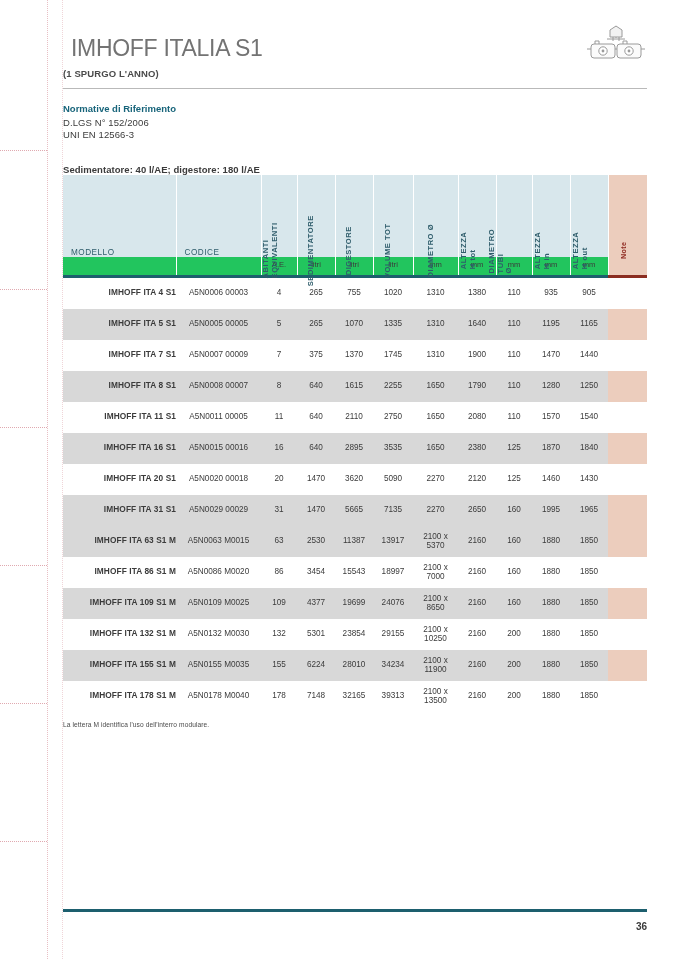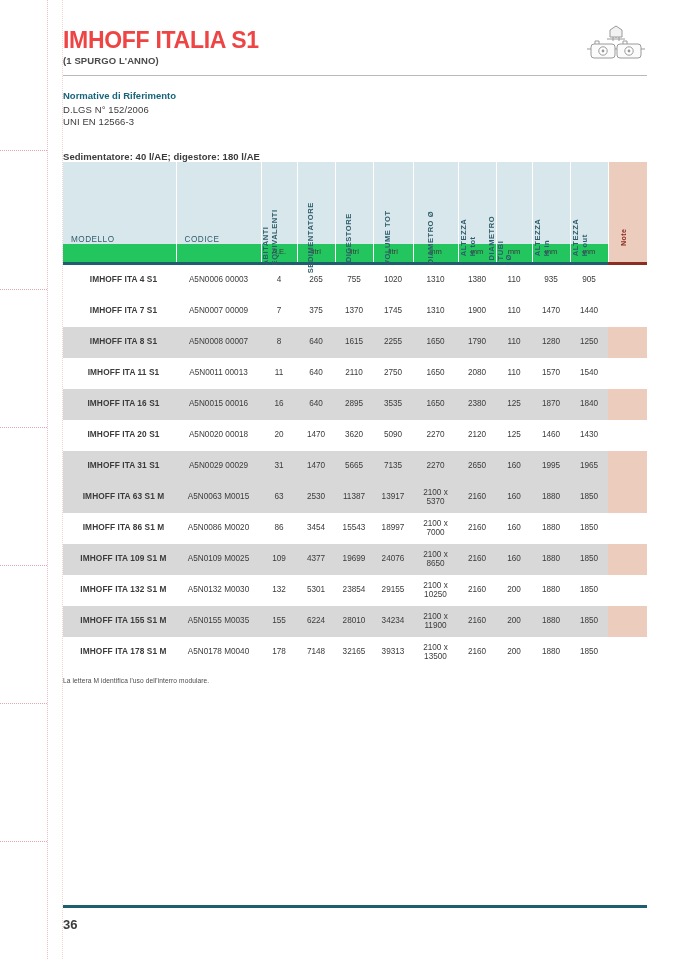--- a/index.html
+++ b/index.html
@@ -50,25 +50,25 @@
     height: 959px;
   }
 
   
   .doc-header {
     position: relative;
     padding-top: 28px;
   }
   .title {
     font-size: 23px;
-    font-weight: bold;
-    color: #ef4444;
+    font-weight: normal;
+    color: #737373;
     letter-spacing: -0.3px;
     line-height: 1.05;
-    margin: 0;
+    margin: 8px;
   }
   .subtitle {
     font-size: 9.5px;
     font-weight: bold;
     color: #4a4a4a;
     margin: 3px 0 0 0;
     letter-spacing: 0.1px;
   }
   .header-rule {
     margin-top: 9px;
@@ -198,21 +198,21 @@
   
   table.spec tbody td {
     height: 31px;
     text-align: center;
     font-size: 8.2px;
     color: #3b3b3b;
     padding: 0;
     line-height: 1.18;
   }
   table.spec tbody td.model {
-    text-align: center;
+    text-align: right;
     padding-left: 8px;
     font-weight: bold;
     font-size: 8.3px;
     letter-spacing: 0.1px;
   }
   table.spec tbody tr.alt td {
     background: #d8d8d8;
   }
   table.spec tbody tr.alt td.note-cell {
     background: #eccdbd;
@@ -234,22 +234,22 @@
     left: 0;
     bottom: 27px;
     width: 584px;
   }
   .footer-rule {
     height: 3px;
     background: #1d5f6e;
   }
   .page-num {
     margin-top: 9px;
-    text-align: left;
-    font-size: 13px;
+    text-align: right;
+    font-size: 10px;
     font-weight: bold;
     color: #3b3b3b;
   }
 </style>
 </head>
 <body>
 
 <div class="crop-vline"></div>
 <div class="crop-vline2"></div>
 <div class="crop-hline" style="top:150px"></div>
@@ -376,20 +376,34 @@
             <td>265</td>
             <td>755</td>
             <td>1020</td>
             <td>1310</td>
             <td>1380</td>
             <td>110</td>
             <td>935</td>
             <td>905</td>
             <td class="note-cell"></td>
           </tr>
+          <tr class="alt">
+            <td class="model">IMHOFF ITA 5 S1</td>
+            <td>A5N0005 00005</td>
+            <td>5</td>
+            <td>265</td>
+            <td>1070</td>
+            <td>1335</td>
+            <td>1310</td>
+            <td>1640</td>
+            <td>110</td>
+            <td>1195</td>
+            <td>1165</td>
+            <td class="note-cell"></td>
+          </tr>
           <tr>
             <td class="model">IMHOFF ITA 7 S1</td>
             <td>A5N0007 00009</td>
             <td>7</td>
             <td>375</td>
             <td>1370</td>
             <td>1745</td>
             <td>1310</td>
             <td>1900</td>
             <td>110</td>
@@ -406,21 +420,21 @@
             <td>2255</td>
             <td>1650</td>
             <td>1790</td>
             <td>110</td>
             <td>1280</td>
             <td>1250</td>
             <td class="note-cell"></td>
           </tr>
           <tr>
             <td class="model">IMHOFF ITA 11 S1</td>
-            <td>A5N0011 00013</td>
+            <td>A5N0011 00005</td>
             <td>11</td>
             <td>640</td>
             <td>2110</td>
             <td>2750</td>
             <td>1650</td>
             <td>2080</td>
             <td>110</td>
             <td>1570</td>
             <td>1540</td>
             <td class="note-cell"></td>

